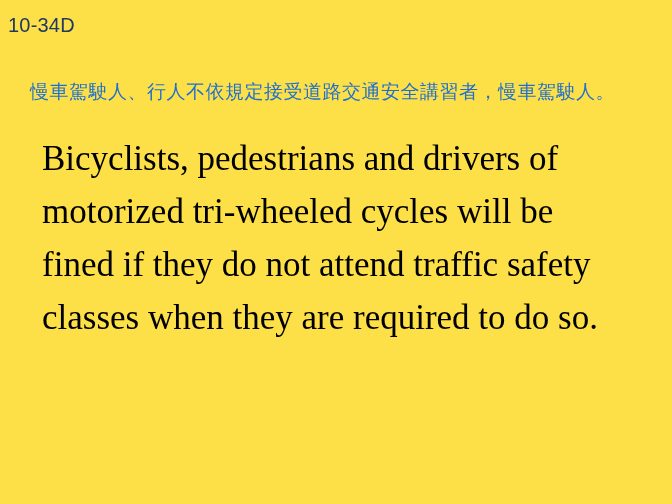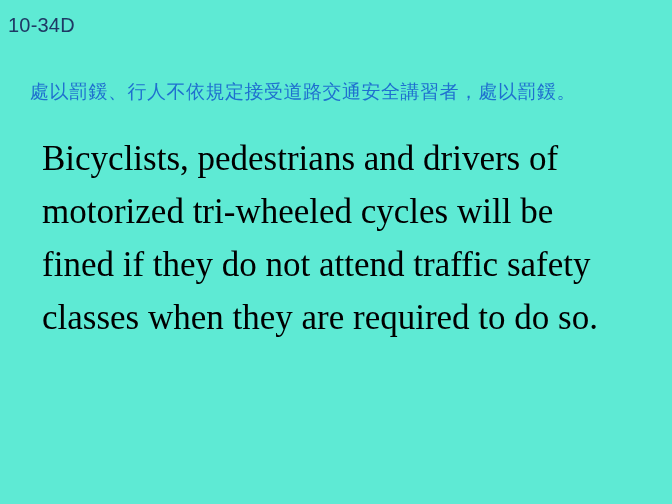--- a/index.html
+++ b/index.html
@@ -10,21 +10,21 @@
     width: 672px;
     height: 504px;
     background: #ffffff;
     font-family: "Liberation Sans", sans-serif;
     overflow: hidden;
   }
   .slide {
     position: relative;
     width: 672px;
     height: 504px;
-    background: #5eead4;
+    background: #fde047;
   }
   .slide-id {
     position: absolute;
     left: 8px;
     top: 14px;
     font-family: "Liberation Sans", sans-serif;
     font-size: 20px;
     color: #1f3864;
     letter-spacing: 0.2px;
     white-space: nowrap;
@@ -53,17 +53,17 @@
   }
 </style>
 </head>
 <body>
 
 <div class="slide">
 
   <div class="slide-id">10-34D</div>
 
   <div class="body-block">
-    <p class="chinese-text">處以罰鍰、行人不依規定接受道路交通安全講習者，處以罰鍰。</p>
+    <p class="chinese-text">慢車駕駛人、行人不依規定接受道路交通安全講習者，慢車駕駛人。</p>
     <p class="english-text">Bicyclists, pedestrians and drivers of motorized tri-wheeled cycles will be fined if they do not attend traffic safety classes when they are required to do so.</p>
   </div>
 
 </div>
 
 </body></html>

